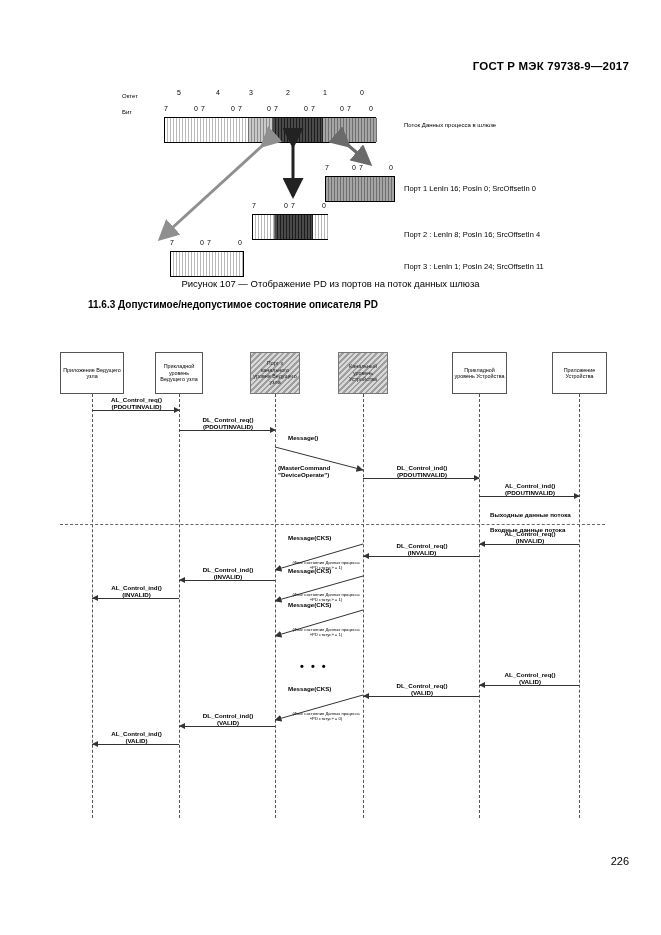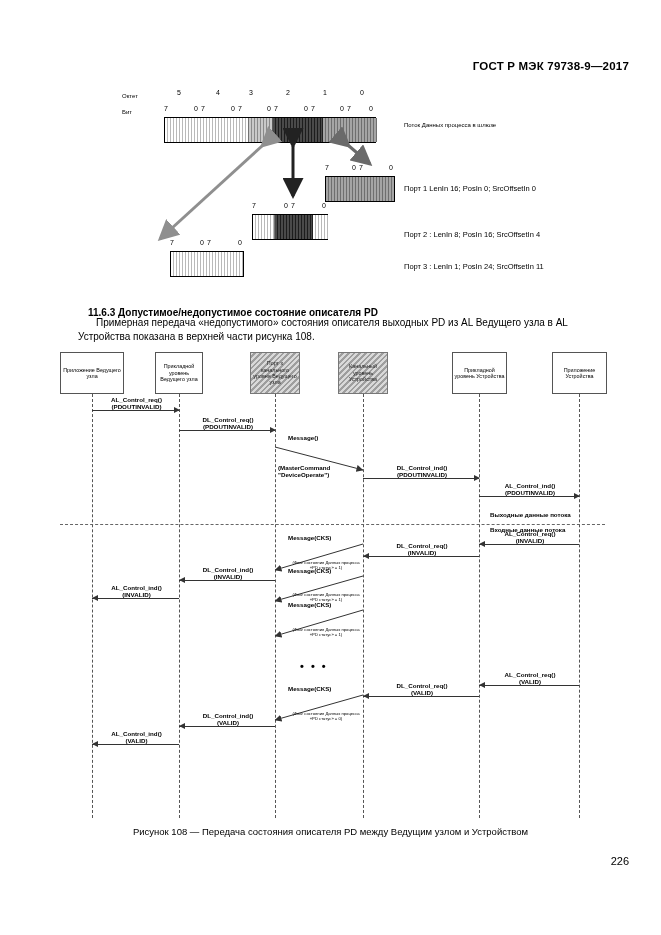--- a/index.html
+++ b/index.html
@@ -30,21 +30,21 @@
   .hatch-light{background:repeating-linear-gradient(90deg,#fff 0 2px,#b9b9b9 2px 3px);}
   .hatch-mid{background:repeating-linear-gradient(90deg,#c9c9c9 0 2px,#8a8a8a 2px 3px);}
   .hatch-dark{background:repeating-linear-gradient(90deg,#4a4a4a 0 2px,#1d1d1d 2px 3px);}
   .hatch-grey{background:repeating-linear-gradient(90deg,#a5a5a5 0 2px,#6f6f6f 2px 3px);}
 
   .portline{position:absolute;font-size:7.5px;white-space:nowrap;}
 
   .figcap{position:absolute;width:661px;text-align:center;font-size:9.5px;}
 
   
-  .h3{position:absolute;left:88px;font-size:10px;font-weight:bold;margin-top:8px;}
+  .h3{position:absolute;left:88px;font-size:10px;font-weight:bold;}
   .para{position:absolute;left:78px;width:500px;font-size:10px;line-height:14px;}
   .para .ind{display:inline-block;width:18px;}
 
   
   .seq{position:absolute;left:0;top:348px;width:661px;height:470px;}
   .lifebox{
     position:absolute;box-sizing:border-box;border:1px solid #555;
     font-size:5.4px;line-height:6.4px;text-align:center;
     display:flex;align-items:center;justify-content:center;
     padding:2px 1px;background:#fff;
@@ -149,26 +149,23 @@
 
     <div class="t axis-num" style="left:158px;top:155px;">7</div>
     <div class="t axis-num" style="left:188px;top:155px;">0</div>
     <div class="t axis-num" style="left:195px;top:155px;">7</div>
     <div class="t axis-num" style="left:226px;top:155px;">0</div>
     <div class="bitbar hatch-light" style="left:158px;top:167px;width:74px;"></div>
     <div class="portline" style="left:392px;top:178px;">Порт 3 : LenIn 1; PosIn 24; SrcOffsetIn 11</div>
 
   </div>
 
+  <div class="figcap" style="top:278px;">Рисунок 107 — Отображение PD из портов на поток данных шлюза</div>
 
   <div class="h3" style="top:299px;">11.6.3 Допустимое/недопустимое состояние описателя PD</div>
-  <div class="para" style="top:316px;">
-    <span class="ind"></span><span>Примерная передача «недопустимого» состояния описателя выходных PD из AL Ведущего узла</span>
-    <span>в AL Устройства показана в верхней части рисунка 108.</span>
-  </div>
 
   <div class="seq">
 
     <div class="lifebox" style="left:60px;top:4px;width:64px;height:42px;">Приложение Ведущего узла</div>
     <div class="lifebox" style="left:155px;top:4px;width:48px;height:42px;">Прикладной уровень Ведущего узла</div>
     <div class="lifebox shaded" style="left:250px;top:4px;width:50px;height:42px;">Порт х канального уровня Ведущего узла</div>
     <div class="lifebox shaded" style="left:338px;top:4px;width:50px;height:42px;">Канальный уровень Устройства</div>
     <div class="lifebox" style="left:452px;top:4px;width:55px;height:42px;">Прикладной уровень Устройства</div>
     <div class="lifebox" style="left:552px;top:4px;width:55px;height:42px;">Приложение Устройства</div>
 
@@ -324,17 +321,16 @@
 
     <div class="msg" style="left:92px;top:396px;width:87px;"></div>
     <div class="arrowL" style="left:92px;top:393px;"></div>
     <div class="mlabel" style="left:94px;top:382px;width:85px;">
       <span>AL_Control_ind()</span>
       <span class="l2">(VALID)</span>
     </div>
 
   </div>
 
-  <div class="figcap" style="top:826px;font-size:9.5px;">Рисунок 108 — Передача состояния описателя PD между Ведущим узлом и Устройством</div>
 
   <div class="pagenum">226</div>
 
 </div>
 
 </body></html>

